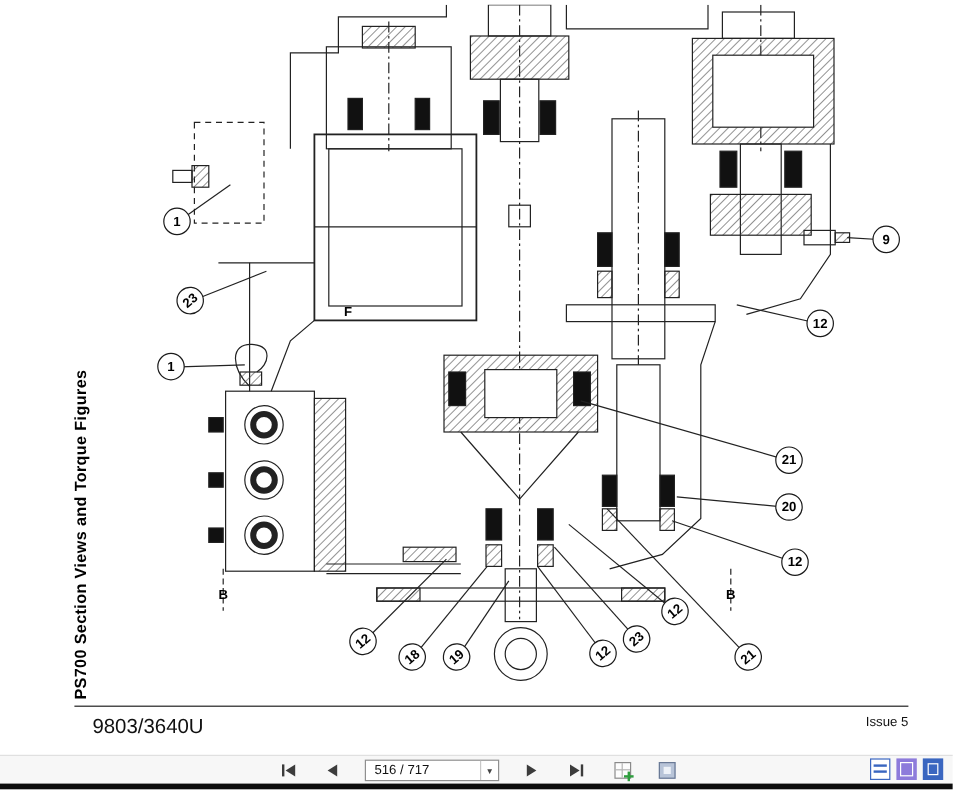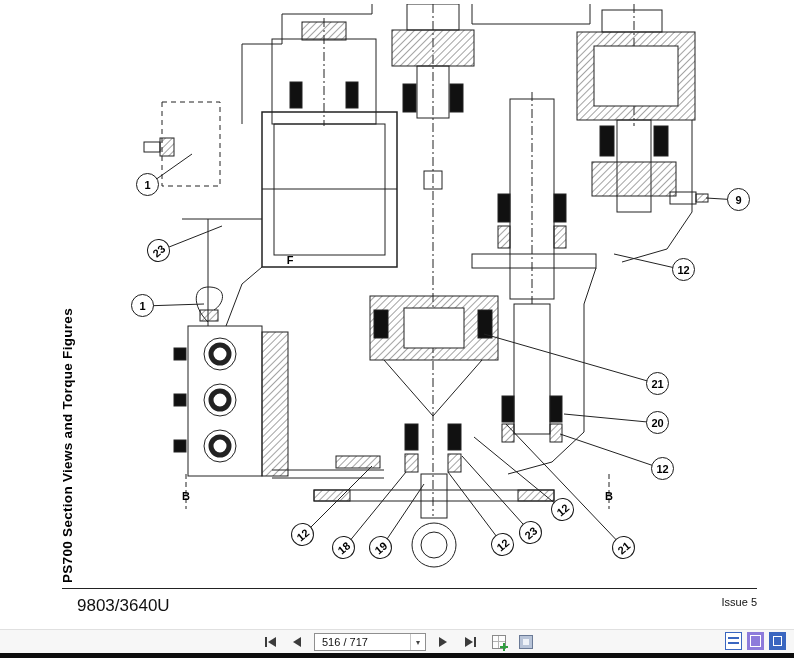--- a/index.html
+++ b/index.html
@@ -29,21 +29,21 @@
   }
   .footer-rule{position:absolute;left:62px;top:588px;width:695px;height:0;border-top:1.3px solid #222;}
   .footer-left{position:absolute;left:62px;top:596px;font-size:17px;color:#111;margin-left:15px;}
   .footer-right{position:absolute;right:37px;top:596px;font-size:11px;color:#111;}
   
   .toolbar{
     position:absolute;left:0;top:629px;width:794px;height:24px;
     background:#f7f7f7;border-top:1px solid #e0e0e0;
     display:flex;align-items:center;justify-content:center;
   }
-  .nav-group{display:flex;align-items:center;gap:7px;}
+  .nav-group{display:flex;align-items:center;gap:17px;}
   .tb-btn{
     display:flex;align-items:center;justify-content:center;gap:1px;
     width:20px;height:18px;background:transparent;border:none;cursor:pointer;padding:0;
   }
   .tri-l{width:0;height:0;border-top:5px solid transparent;border-bottom:5px solid transparent;border-right:8px solid #3c3c3c;}
   .tri-r{width:0;height:0;border-top:5px solid transparent;border-bottom:5px solid transparent;border-left:8px solid #3c3c3c;}
   .vbar{width:2px;height:10px;background:#3c3c3c;}
   .page-box{
     display:flex;align-items:center;width:112px;height:18px;background:#fff;
     border:1px solid #8f8f8f;box-sizing:border-box;font-size:11px;

